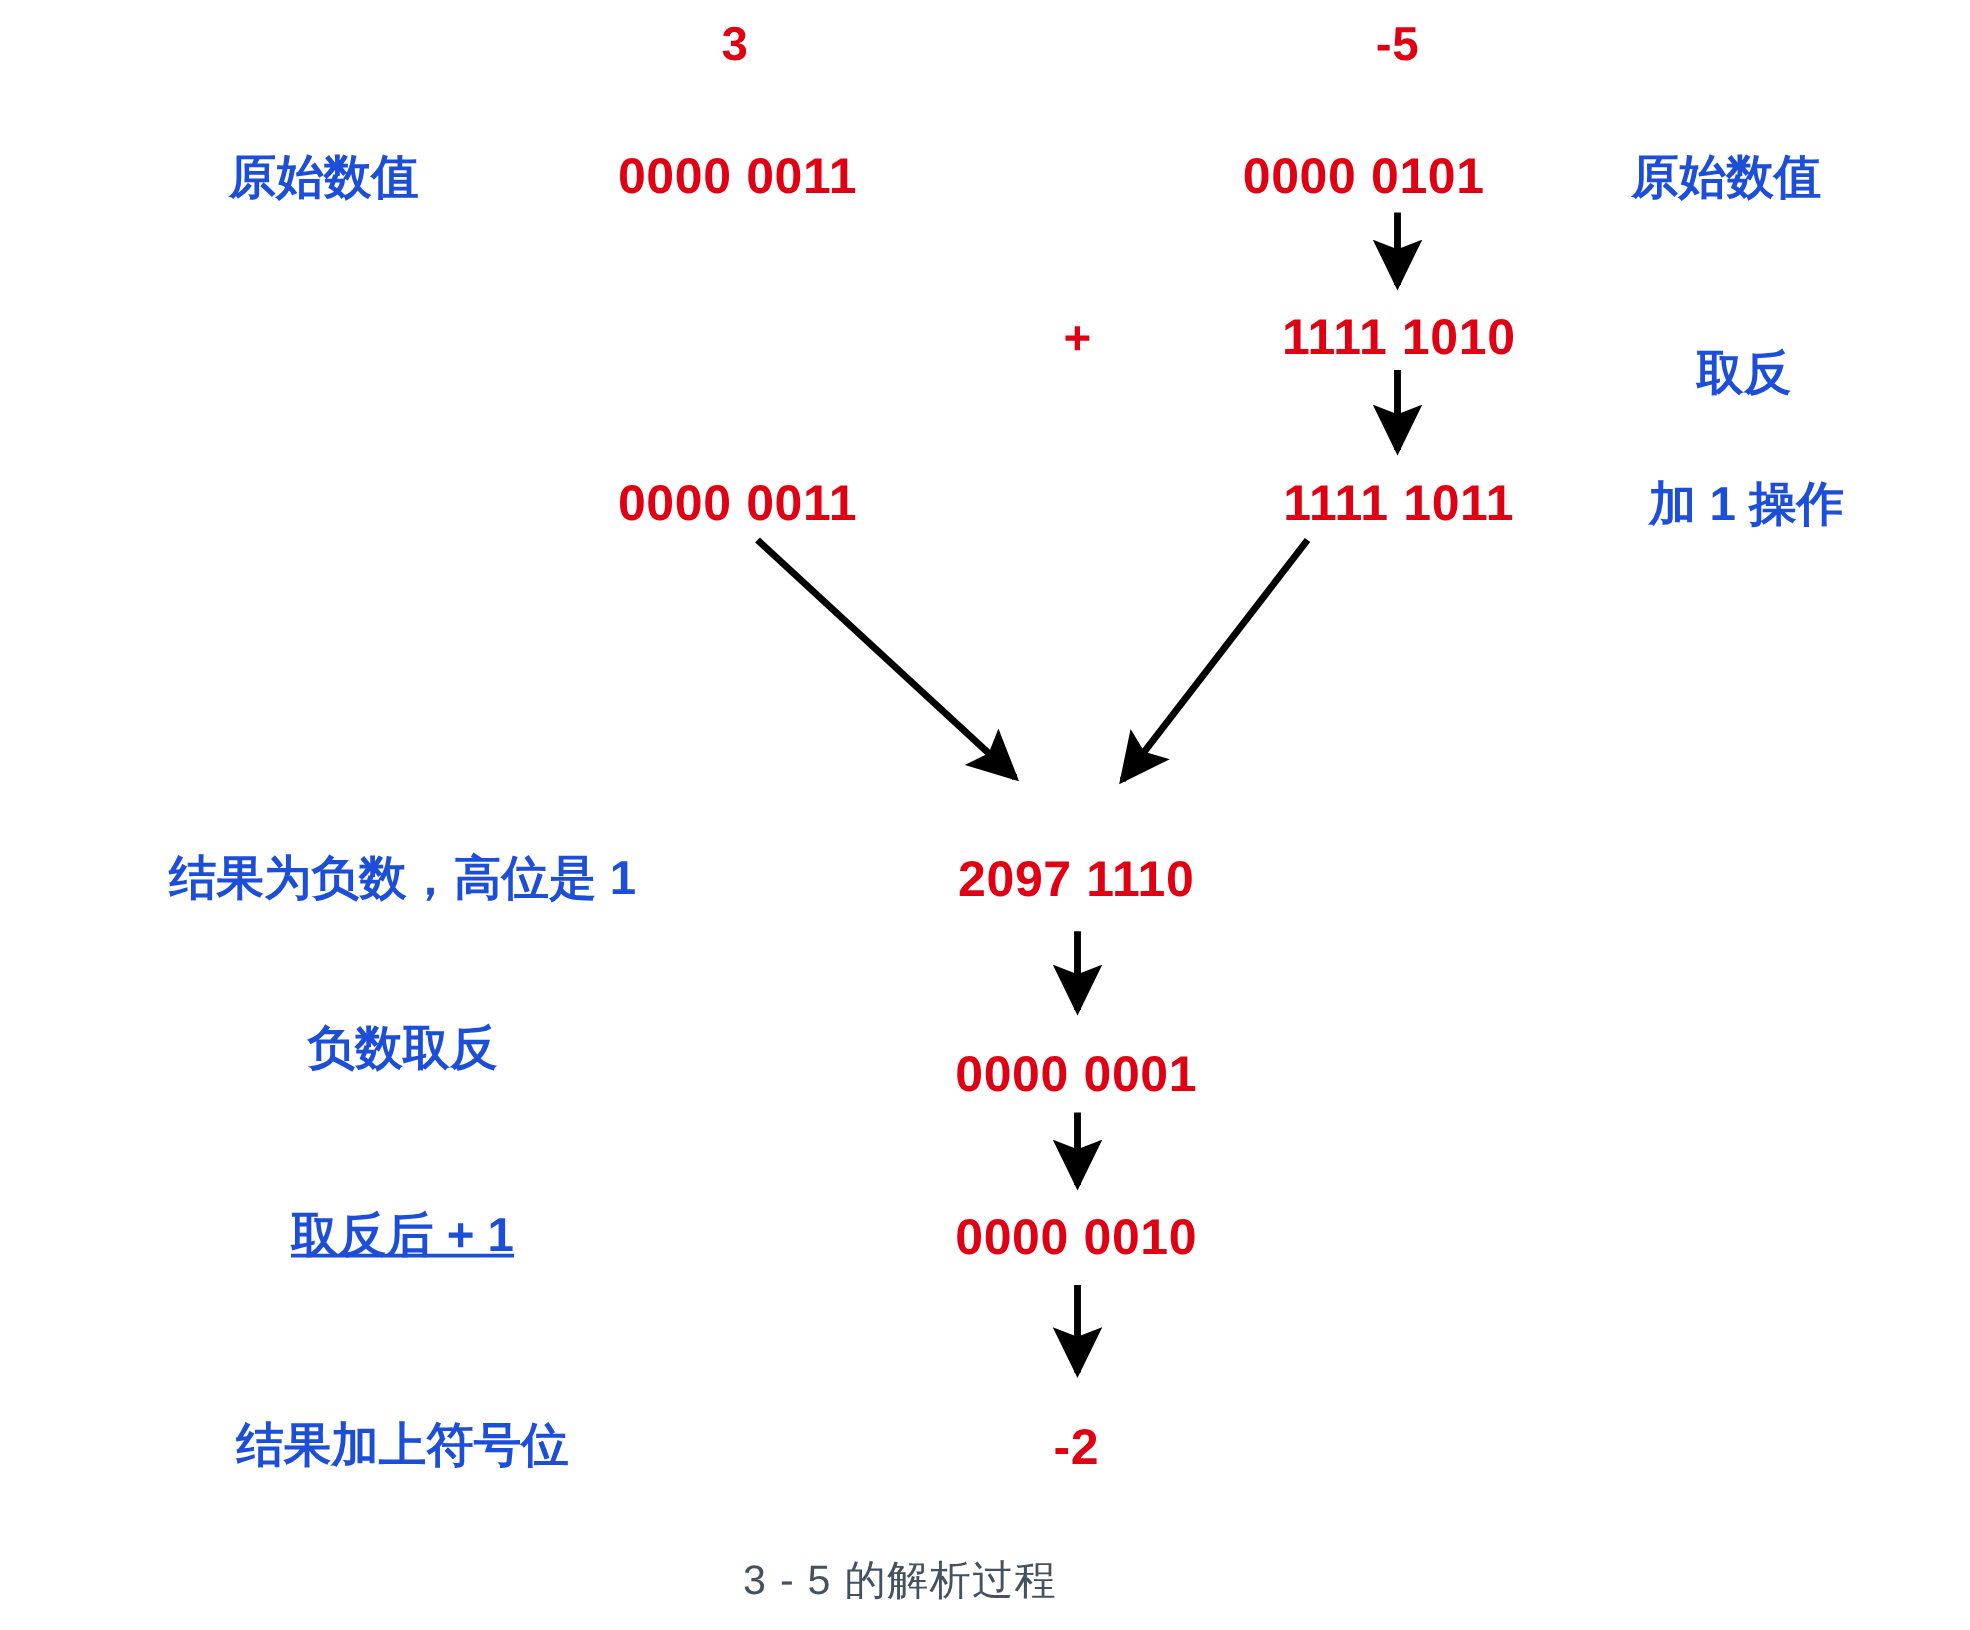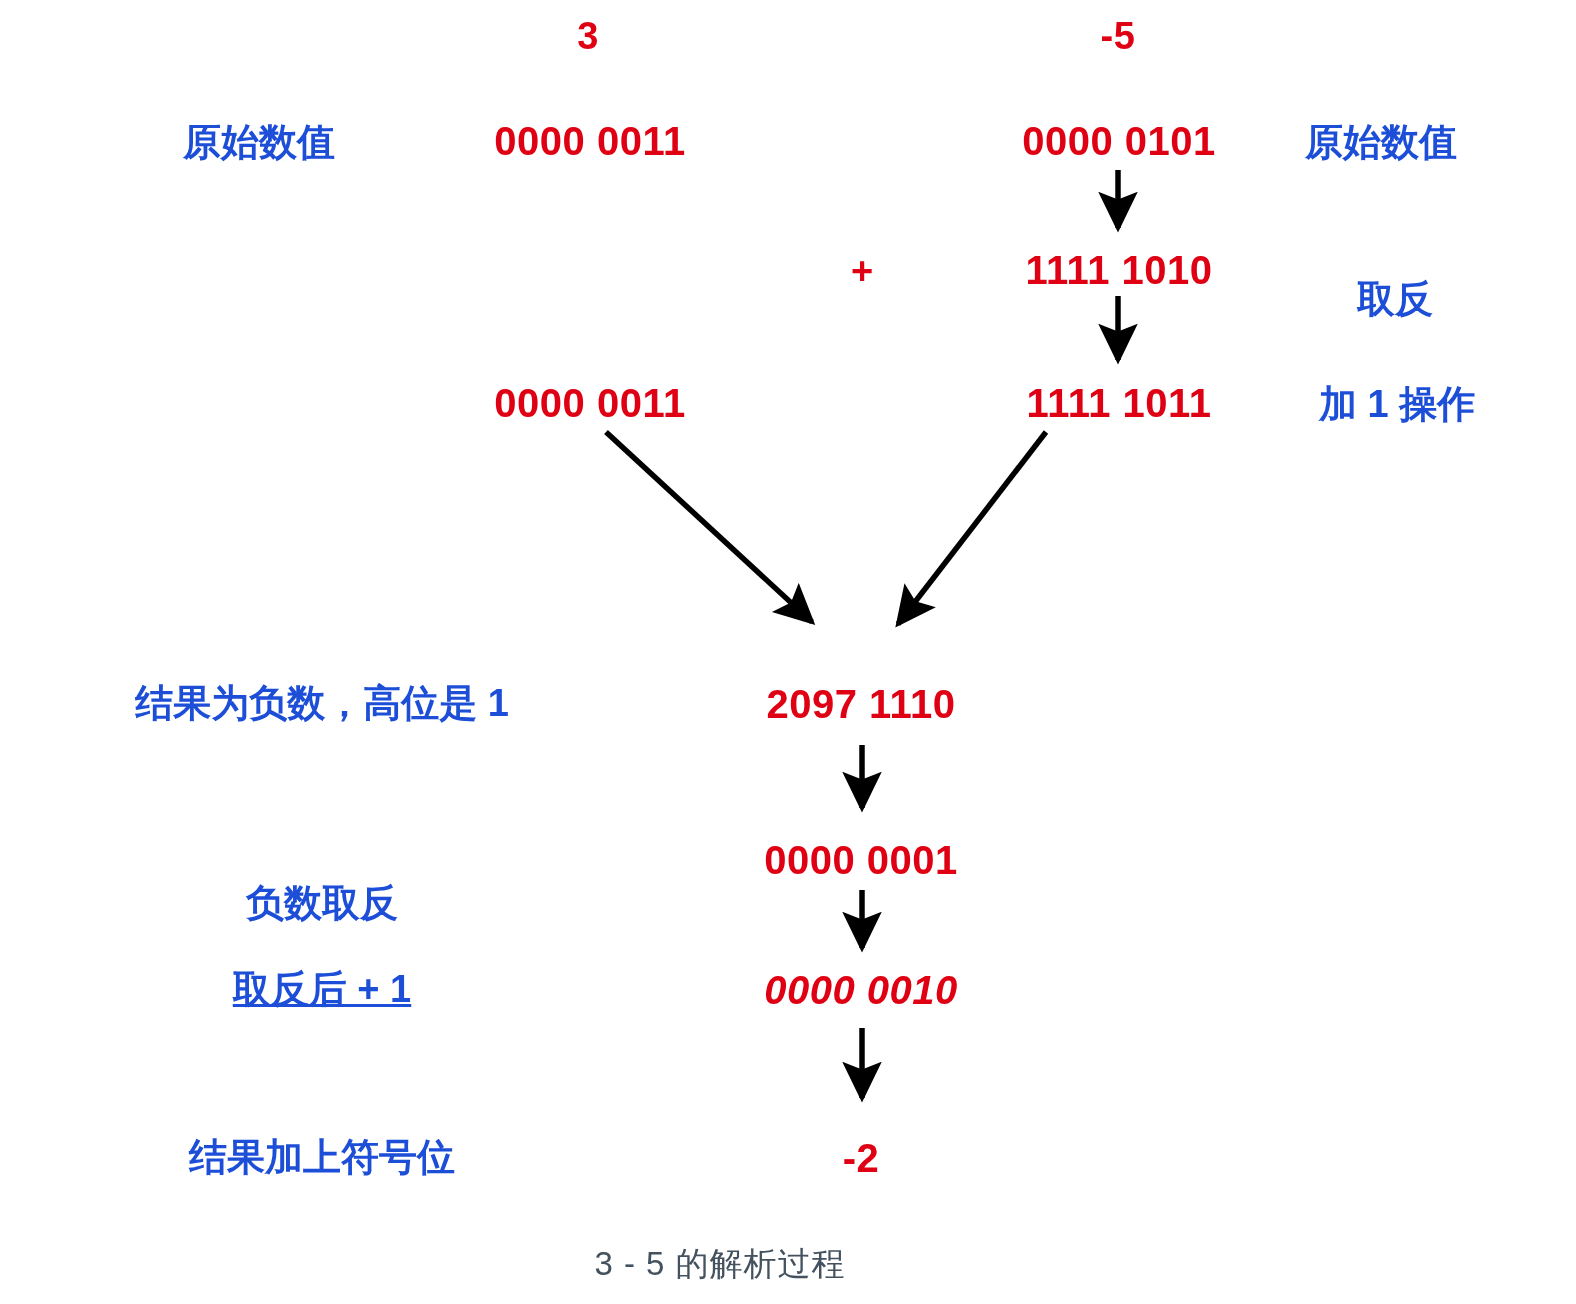--- a/index.html
+++ b/index.html
@@ -90,48 +90,48 @@
   </svg>
 
   <div class="abs val cx" style="left:588px; top:17px; font-size:38px;">3</div>
 
   <div class="abs val cx" style="left:1118px; top:17px; font-size:38px;">-5</div>
 
   <div class="abs label cx" style="left:259px; top:123px;">原始数值</div>
 
   <div class="abs val cx" style="left:590px; top:121px;">0000 0011</div>
 
-  <div class="abs val cx" style="left:1119px; top:121px;">0000 0101</div>
+  <div class="abs val cx" style="left:1091px; top:121px;">0000 0101</div>
 
   <div class="abs label" style="left:1305px; top:123px;">原始数值</div>
 
   <div class="abs plus cx" style="left:862px; top:252px;">+</div>
 
   <div class="abs val cx" style="left:1119px; top:250px;">1111 1010</div>
 
   <div class="abs label" style="left:1357px; top:252px;margin-top:28px;">取反</div>
 
 
   <div class="abs val cx" style="left:590px; top:383px;">0000 0011</div>
 
   <div class="abs val cx" style="left:1119px; top:383px;">1111 1011</div>
 
   <div class="abs label" style="left:1319px; top:385px;">加 1 操作</div>
 
   <div class="abs label cx" style="left:322px; top:684px;text-align:right;">结果为负数，高位是 1</div>
 
   <div class="abs val cx" style="left:861px; top:684px;">2097 1110</div>
 
-  <div class="abs label cx" style="left:322px; top:884px;">负数取反</div>
+  <div class="abs label cx" style="left:322px; top:820px;">负数取反</div>
 
   <div class="abs val cx" style="left:861px; top:840px;">0000 0001</div>
 
   <div class="abs label cx" style="left:322px; top:970px;text-decoration:underline;">取反后 + 1</div>
 
-  <div class="abs val cx" style="left:861px; top:970px;font-style:italic;">0000 0010</div>
+  <div class="abs val cx" style="left:861px; top:970px;">0000 0010</div>
 
   <div class="abs label cx" style="left:322px; top:1138px;">结果加上符号位</div>
 
   <div class="abs val cx" style="left:861px; top:1138px;">-2</div>
 
   <div class="abs caption cx" style="left:720px; top:1247px;">3 - 5 的解析过程</div>
 
 </div>
 
 </body></html>

